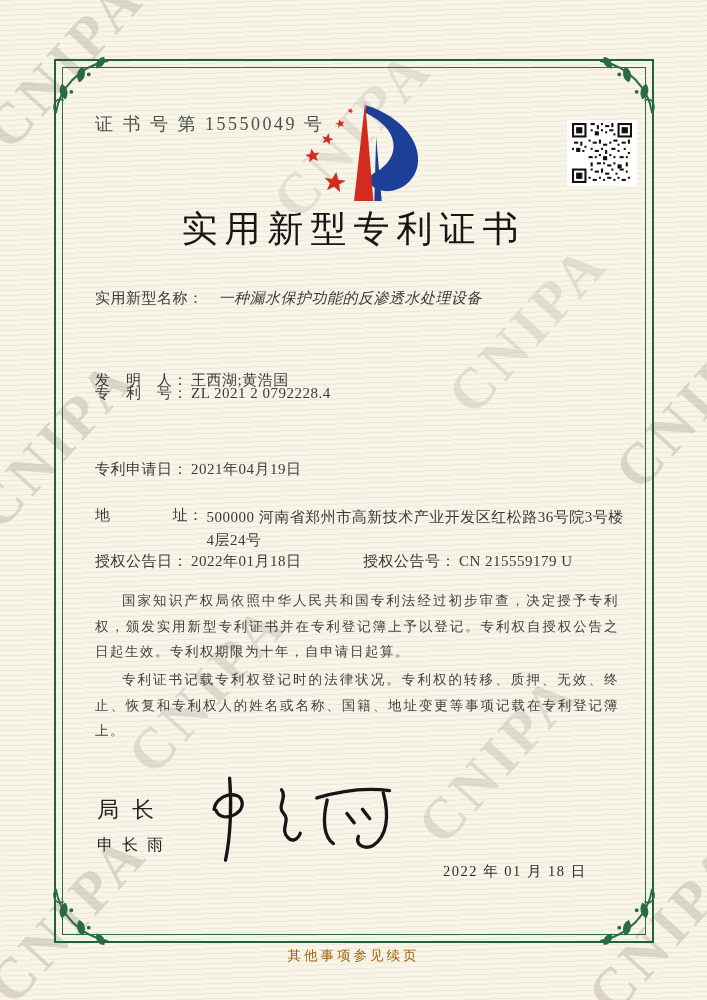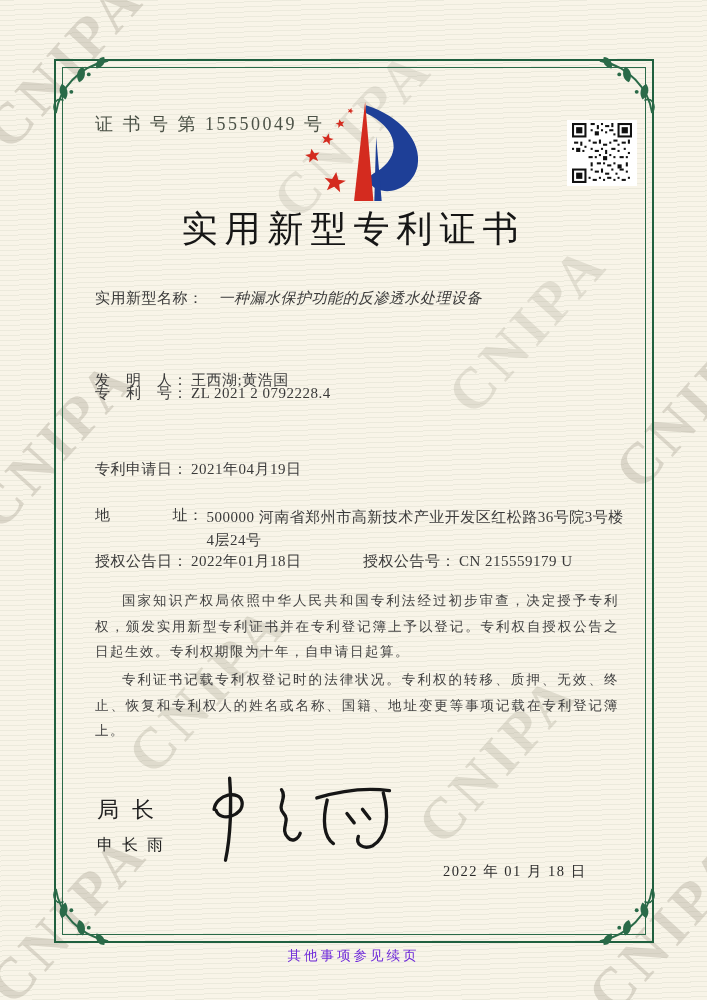--- a/index.html
+++ b/index.html
@@ -66,21 +66,21 @@
   .pair2{position:absolute;left:268px;top:0;}
   
   .paras{position:absolute;left:95px;top:588px;width:524px;font-size:13.5px;line-height:1.9;color:#424242;letter-spacing:1.5px;text-align:justify;}
   .paras p{margin:0 0 2px 0;text-indent:2em;}
   
   .signer-title{position:absolute;left:97px;top:795px;font-size:22px;letter-spacing:13px;color:#222;}
   .signer-name{position:absolute;left:97px;top:835px;font-size:16px;letter-spacing:9px;color:#222;}
   .signature{position:absolute;left:185px;top:772px;width:218px;height:102px;}
   .issue-date{position:absolute;left:443px;top:862px;font-size:14.5px;letter-spacing:1.5px;color:#2c2c2c;}
   .page-info{position:absolute;left:0;right:0;top:907px;text-align:center;font-size:12.5px;color:#3c4138;letter-spacing:1px;}
-  .footer-note{position:absolute;left:0;right:0;top:947px;text-align:center;font-size:13.5px;color:#6d28d9;letter-spacing:3px;}
+  .footer-note{position:absolute;left:0;right:0;top:947px;text-align:center;font-size:13.5px;color:#a16207;letter-spacing:3px;}
 </style>
 </head>
 <body>
 
 <div class="page">
 
   <span class="wm wm1">CNIPA</span>
   <span class="wm wm2">CNIPA</span>
   <span class="wm wm3">CNIPA</span>
   <span class="wm wm4">CNIPA</span>

